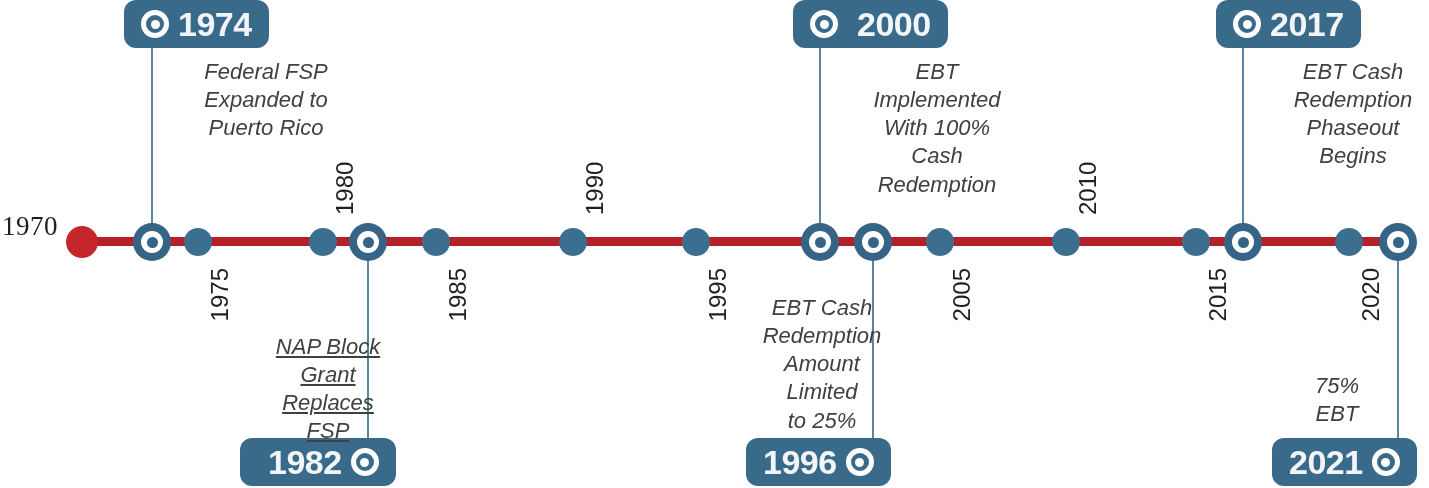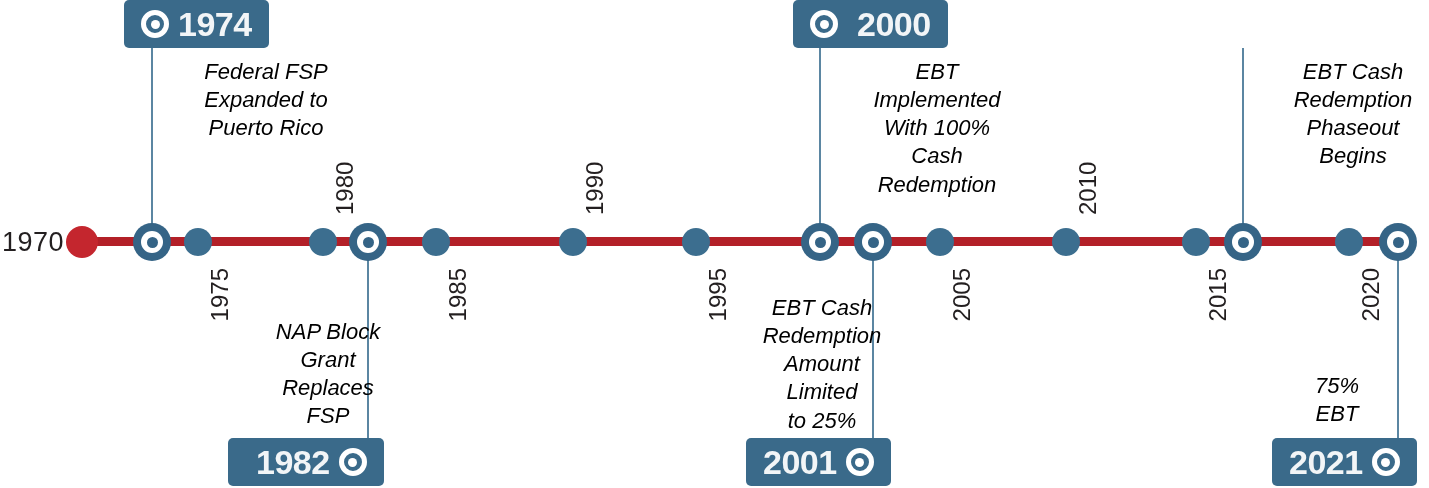--- a/index.html
+++ b/index.html
@@ -34,27 +34,27 @@
     width: 32px;
     height: 32px;
     border-radius: 50%;
     background: #c4262e;
     left: 66px;
     top: 226px;
   }
   .axis-start-label {
     position: absolute;
     left: 2px;
-    top: 226px;
+    top: 210px;
     font-size: 27px;
     font-weight: 400;
     color: #231f20;
     letter-spacing: 0.5px;
     line-height: 32px;
-    font-family: Liberation Sans, sans-serif;
+    font-family: Liberation Serif, serif;
   }
 
   
   .tick-dot {
     position: absolute;
     width: 28px;
     height: 28px;
     border-radius: 50%;
     background: #3c6e8f;
     transform: translate(-50%, -50%);
@@ -115,21 +115,21 @@
     position: absolute;
     width: 2px;
     background: #5b86a2;
   }
 
   
   .badge {
     position: absolute;
     height: 48px;
     background: #3a6a8a;
-    border-radius: 5px;
+    border-radius: 12px;
     display: flex;
     align-items: center;
     gap: 9px;
     padding: 0 17px;
     box-sizing: border-box;
   }
   .badge-year {
     color: #f2f5f7;
     font-size: 34px;
     font-weight: 700;
@@ -157,21 +157,21 @@
     border-radius: 50%;
     background: #ffffff;
   }
 
   
   .event-text {
     position: absolute;
     font-size: 22px;
     font-style: italic;
     font-weight: 400;
-    color: #000000;
+    color: #404040;
     line-height: 1.28;
     text-align: center;
     white-space: pre-line;
     font-family: "Liberation Sans", sans-serif;
   }
 </style>
 </head>
 <body>
 
 <div id="timeline-canvas">
@@ -205,55 +205,59 @@
   <div class="badge" style="left:124px; top:0px;">
     <span class="badge-target"></span>
     <span class="badge-year">1974</span>
   </div>
   <div class="event-text" style="left:156px; top:58px; width:220px;">Federal FSP
 Expanded to
 Puerto Rico</div>
 
   <div class="leader" style="left:367px; top:242px; height:198px;"></div>
   <div class="ring" style="left:368px;"></div>
-  <div class="badge" style="left:228px; top:438px;padding-left:28px;">
+  <div class="badge" style="left:240px; top:438px;padding-left:28px;">
     <span class="badge-year">1982</span>
     <span class="badge-target"></span>
   </div>
-  <div class="event-text" style="left:238px; top:318px; width:180px;">NAP Block
+  <div class="event-text" style="left:238px; top:333px; width:180px;text-decoration:underline;">NAP Block
 Grant
 Replaces
 FSP</div>
 
   <div class="leader" style="left:819px; top:48px; height:194px;"></div>
   <div class="ring" style="left:820px;"></div>
   <div class="badge" style="left:793px; top:0px;gap:19px;">
     <span class="badge-target"></span>
     <span class="badge-year">2000</span>
   </div>
   <div class="event-text" style="left:825px; top:58px; width:224px;">EBT
 Implemented
 With 100%
 Cash
 Redemption</div>
 
   <div class="leader" style="left:872px; top:242px; height:198px;"></div>
   <div class="ring" style="left:873px;"></div>
   <div class="badge" style="left:746px; top:438px;">
-    <span class="badge-year">2001</span>
+    <span class="badge-year">1996</span>
     <span class="badge-target"></span>
   </div>
   <div class="event-text" style="left:730px; top:294px; width:184px;">EBT Cash
 Redemption
 Amount
 Limited
 to 25%</div>
 
   <div class="leader" style="left:1242px; top:48px; height:194px;"></div>
   <div class="ring" style="left:1243px;"></div>
+  <div class="badge" style="left:1216px; top:0px;">
+    <span class="badge-target"></span>
+    <span class="badge-year">2017</span>
+  </div>
   <div class="event-text" style="left:1248px; top:58px; width:210px;">EBT Cash
 Redemption
 Phaseout
 Begins</div>
 
   <div class="leader" style="left:1397px; top:242px; height:198px;"></div>
   <div class="ring" style="left:1398px;"></div>
   <div class="badge" style="left:1272px; top:438px;justify-content:flex-end;">
     <span class="badge-year">2021</span>
     <span class="badge-target"></span>

